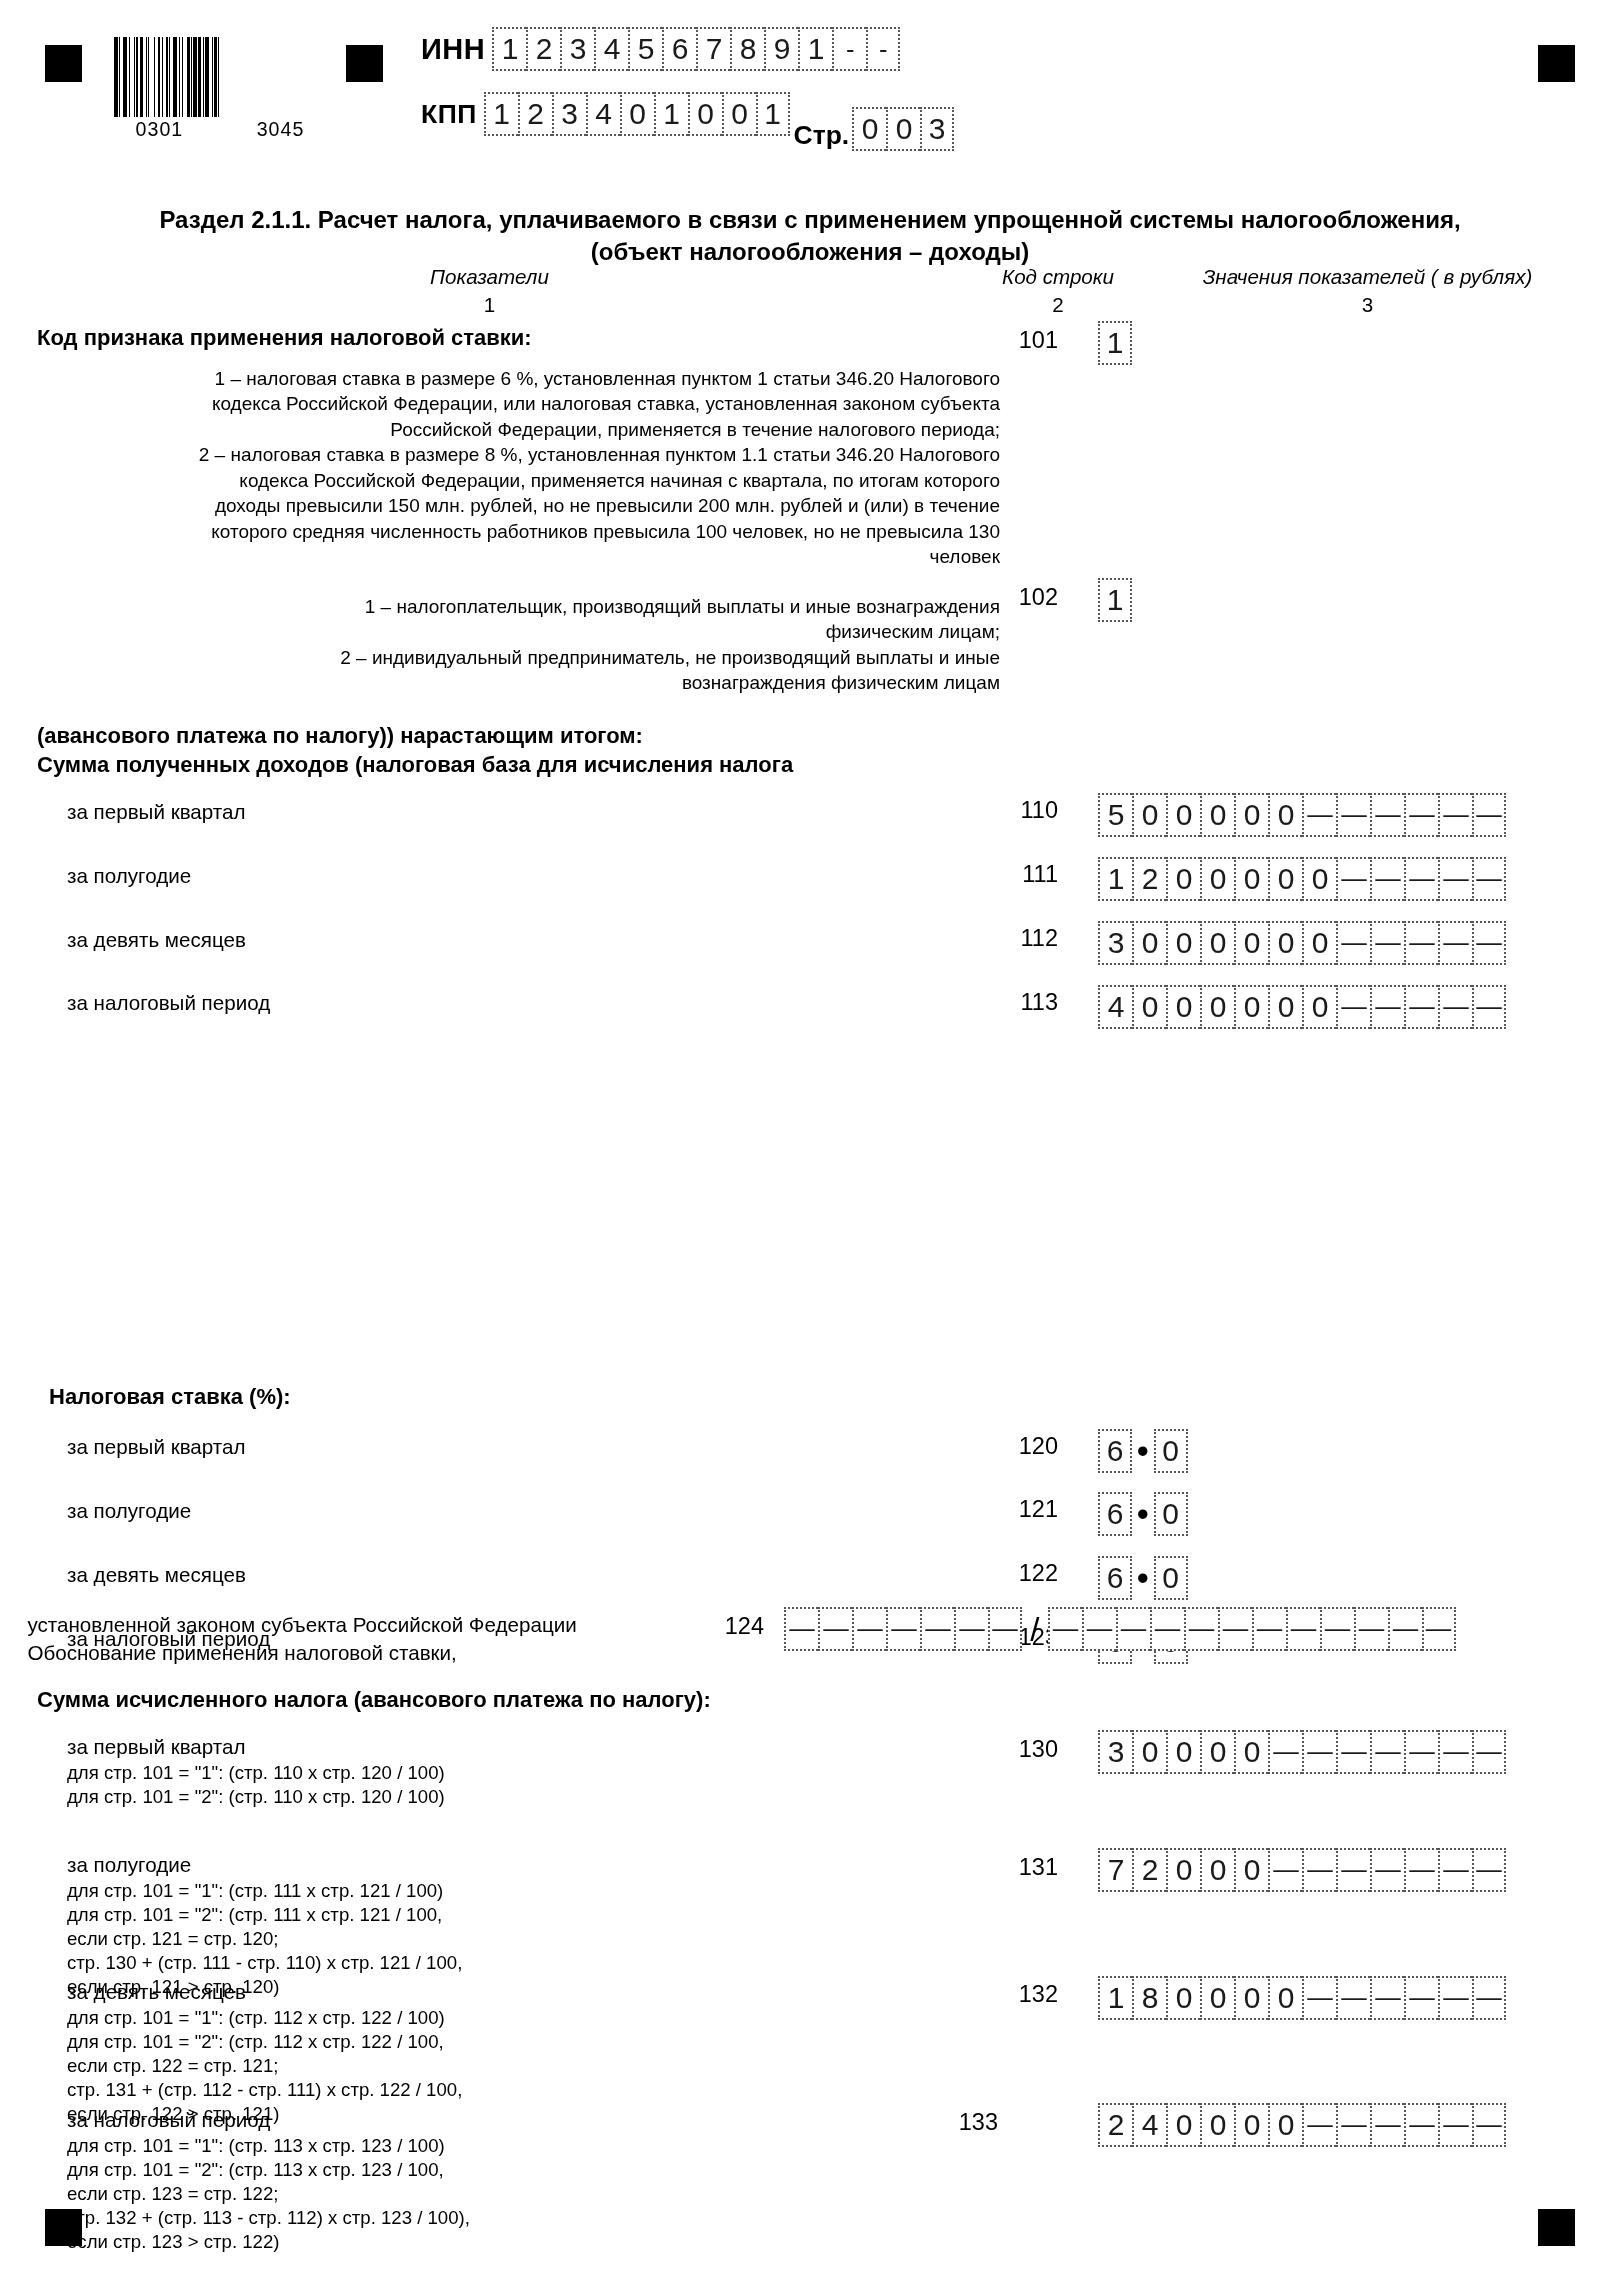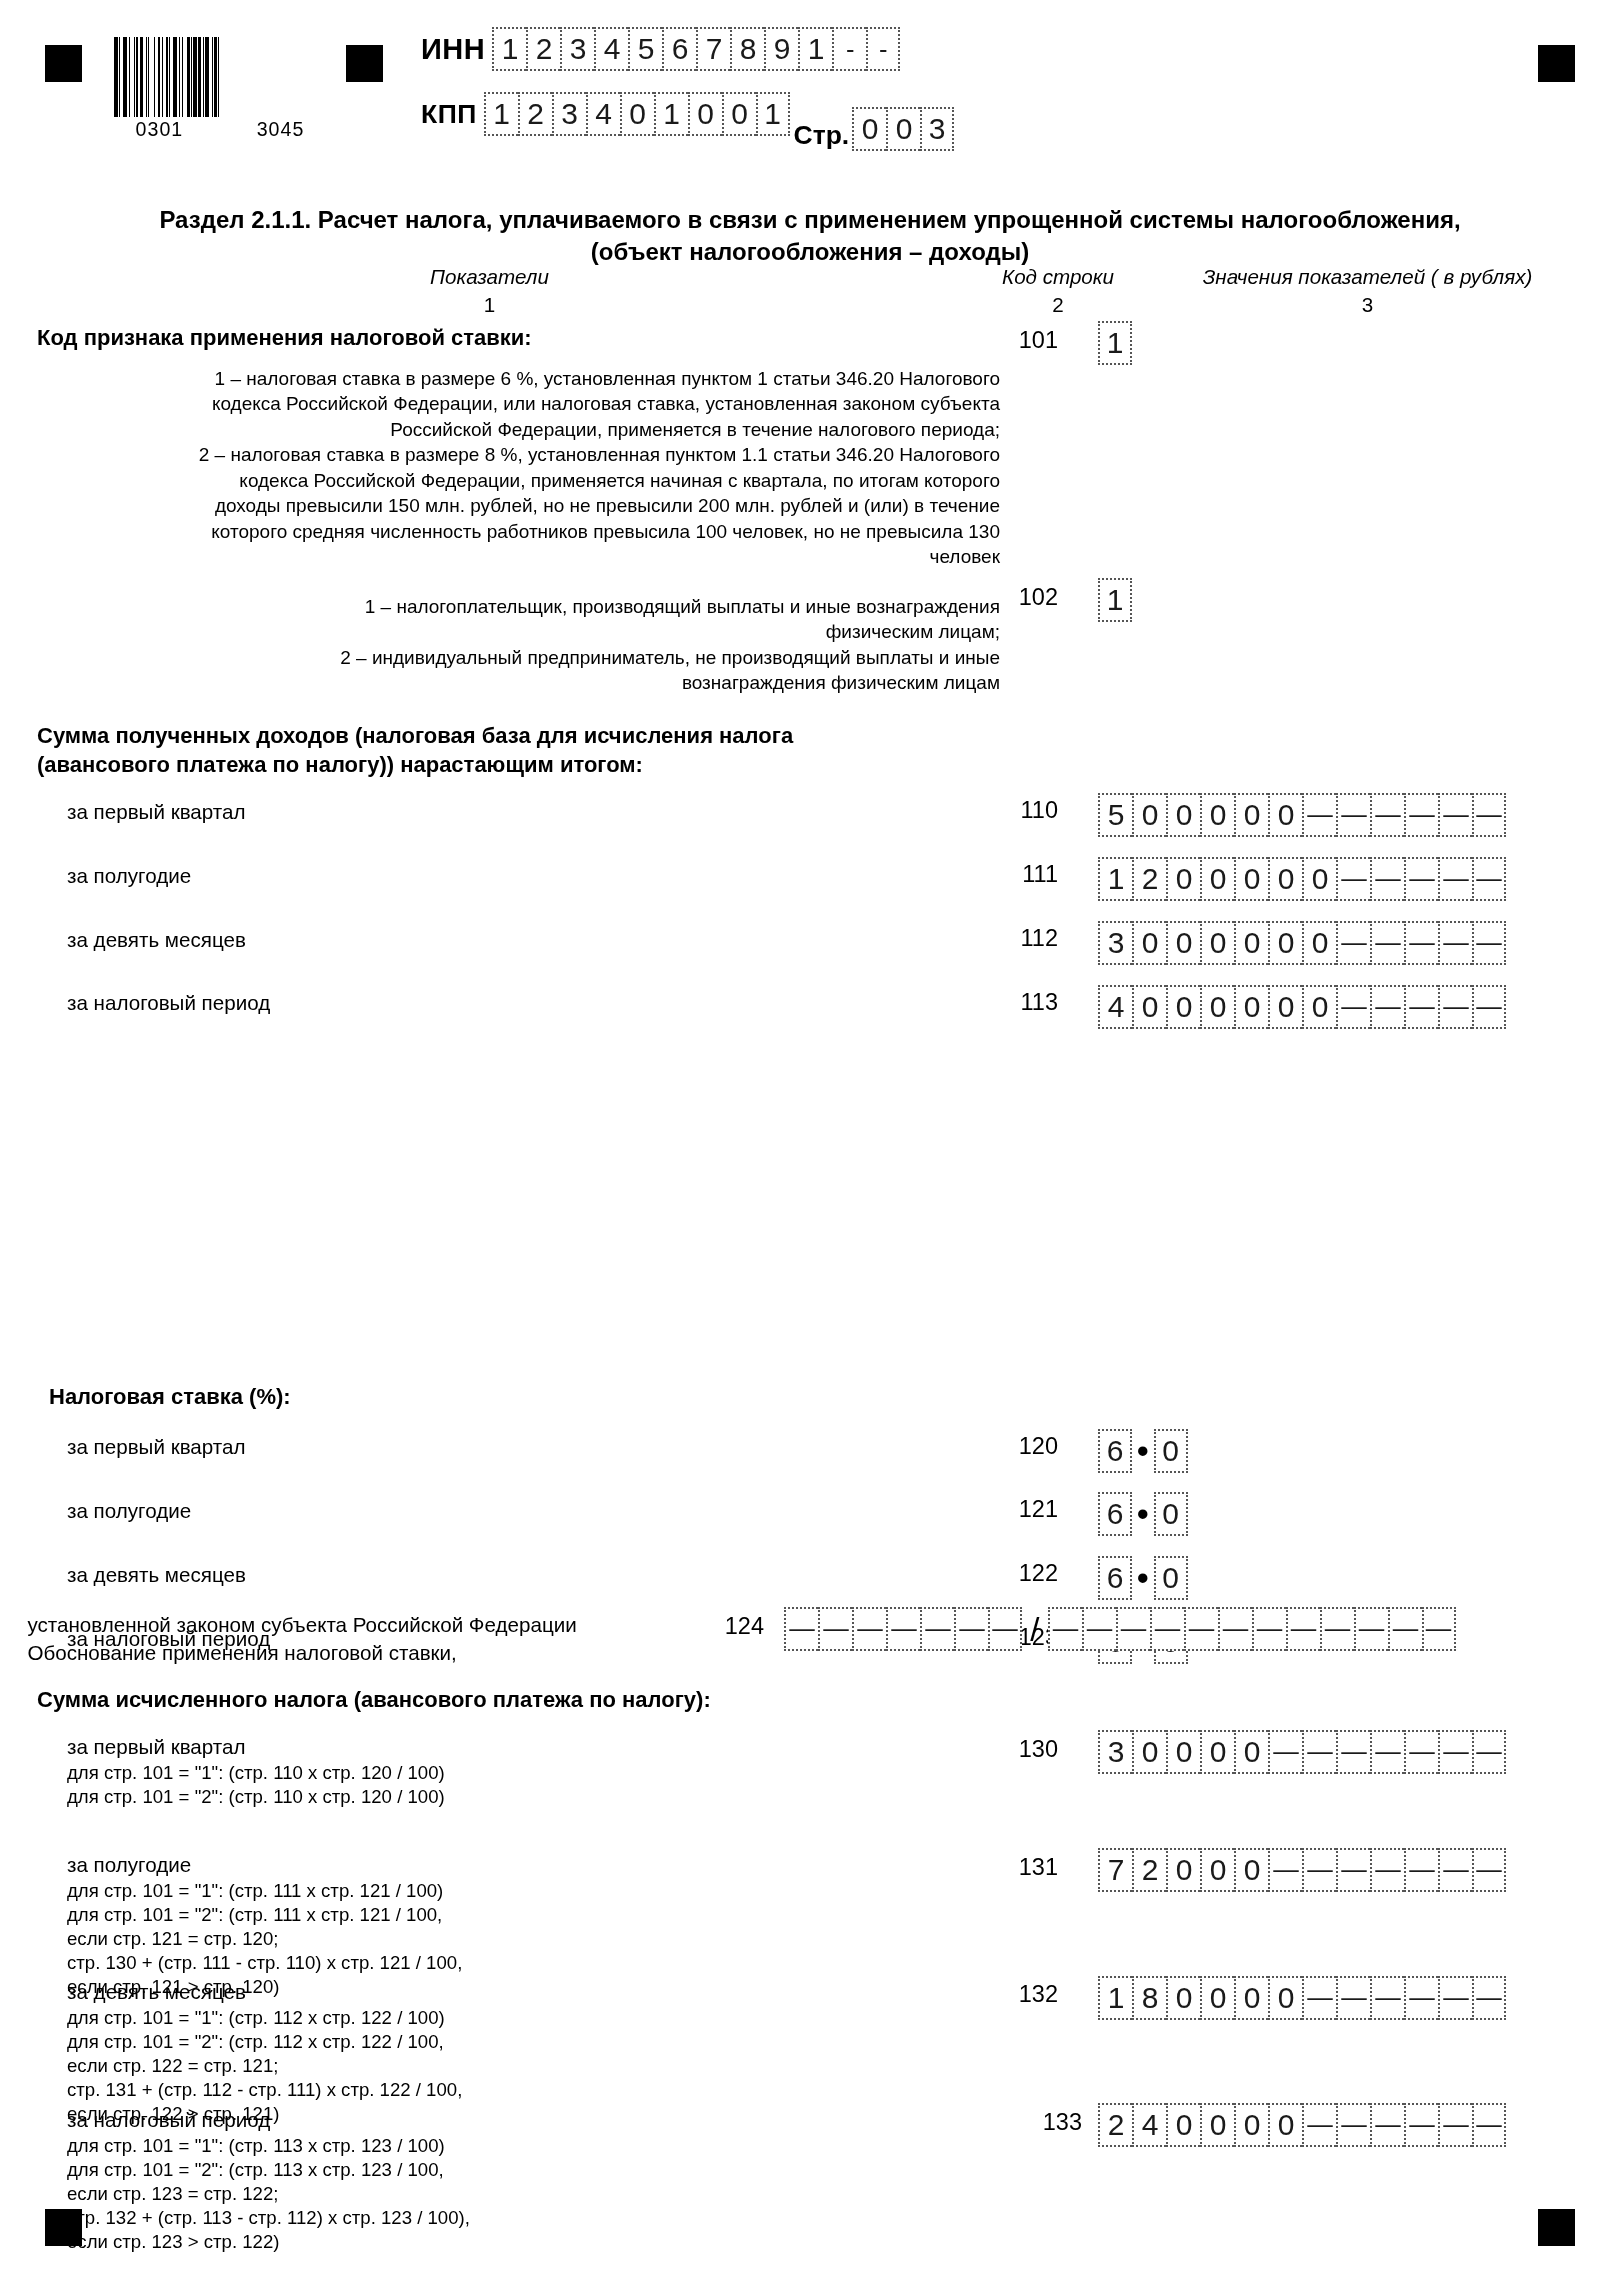--- a/index.html
+++ b/index.html
@@ -283,22 +283,22 @@
     </div>
     <div class="code" style="left:980px;top:261px;">102</div>
     <div class="valbox" style="left:1098px;top:255px;">
       <div class="cells" id="cells-102">
           <div class="cell">1</div>
         </div>
     </div>
 
     <div class="abs" style="left:0;top:398px;width:1000px;">
       <div class="secthead">
+        <div>(авансового платежа по налогу)) нарастающим итогом:</div>
         <div>Сумма полученных доходов (налоговая база для исчисления налога</div>
-        <div>(авансового платежа по налогу)) нарастающим итогом:</div>
       </div>
     </div>
     <div id="income-rows">
         <div class="rowlabel abs" style="left: 0px; top: 476px; width: 882px;">за первый квартал</div>
         <div class="code" style="left: 980px; top: 474px;">110</div>
         <div class="valbox" style="left: 1098px; top: 470px;">
           <div class="cells" id="cells-110">
             <div class="cell">5</div>
             <div class="cell">0</div>
             <div class="cell">0</div>
@@ -548,21 +548,21 @@
         <div class="abs" style="left: 0px; top: 1784px; width: 980px;">
           <div class="rowlabel">за налоговый период</div>
           <div class="formula">
             <div>для стр. 101 = "1": (стр. 113 х стр. 123 / 100)</div>
             <div>для стр. 101 = "2": (стр. 113 х стр. 123 / 100,</div>
             <div>если стр. 123 = стр. 122;</div>
             <div>стр. 132 + (стр. 113 - стр. 112) х стр. 123 / 100),</div>
             <div>если стр. 123 &gt; стр. 122)</div>
           </div>
         </div>
-        <div class="code" style="left: 1004px; top: 1786px;">133</div>
+        <div class="code" style="left: 920px; top: 1786px;">133</div>
         <div class="valbox" style="left: 1098px; top: 1780px;">
           <div class="cells" id="cells-133">
             <div class="cell">2</div>
             <div class="cell">4</div>
             <div class="cell">0</div>
             <div class="cell">0</div>
             <div class="cell">0</div>
             <div class="cell">0</div>
             <div class="cell dash">—</div>
             <div class="cell dash">—</div>

